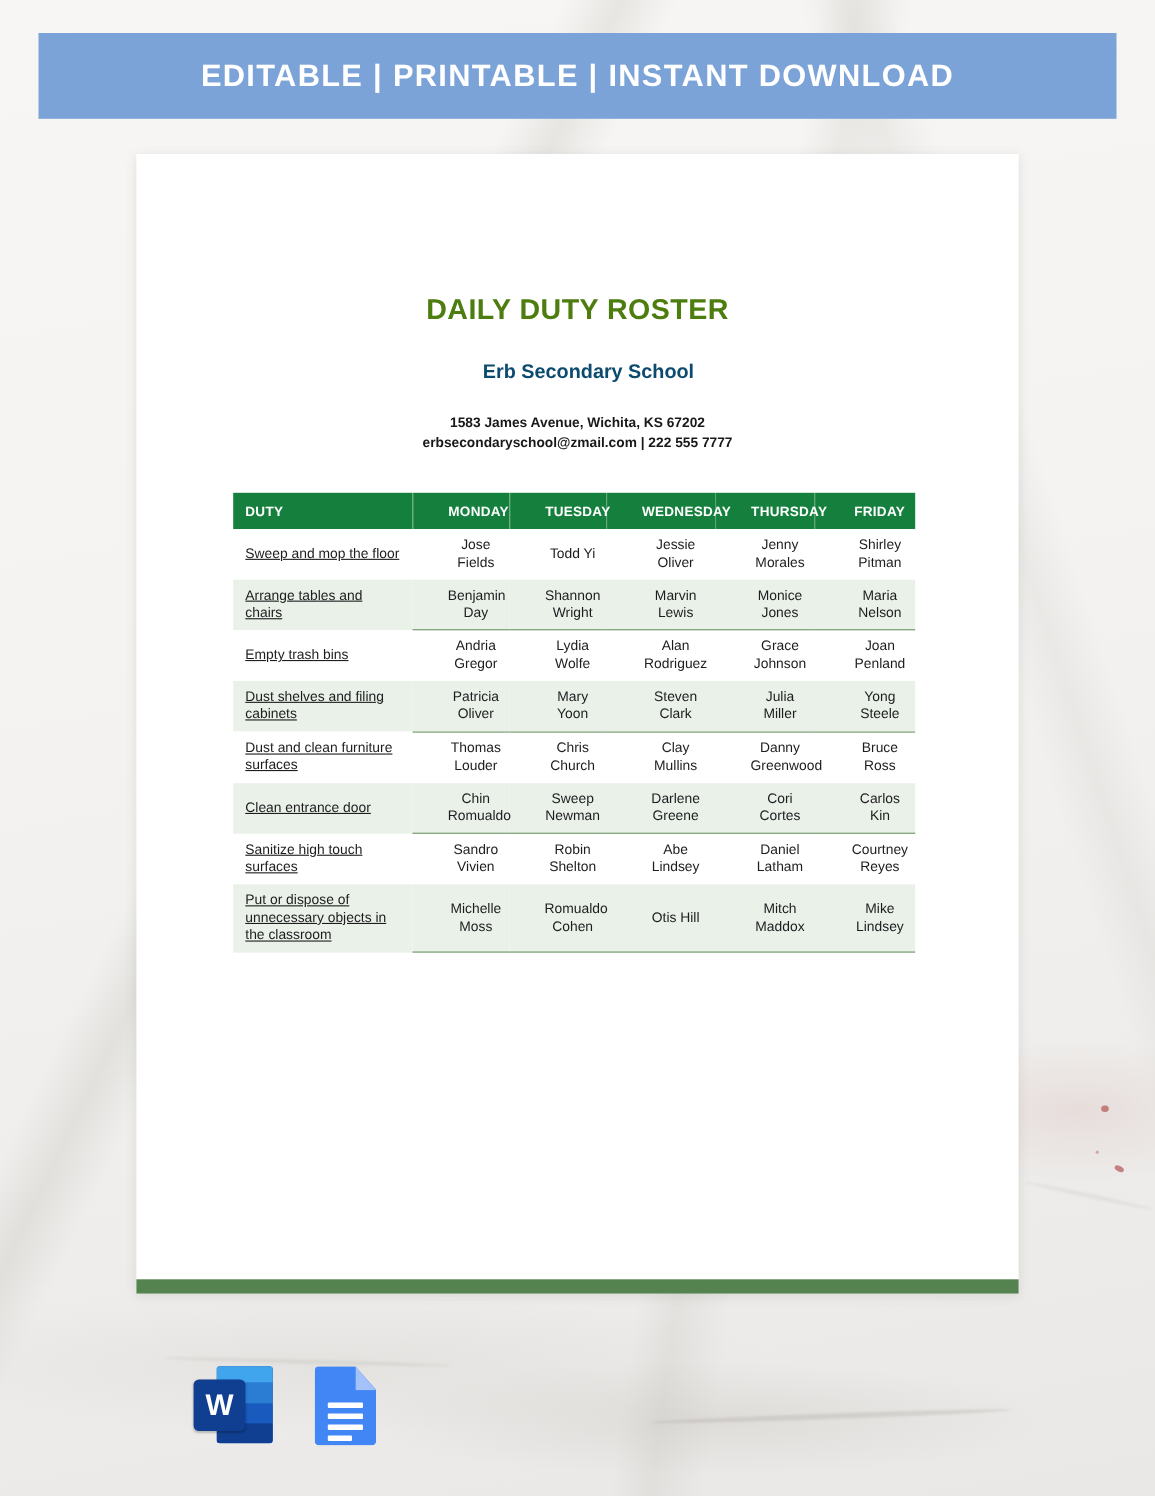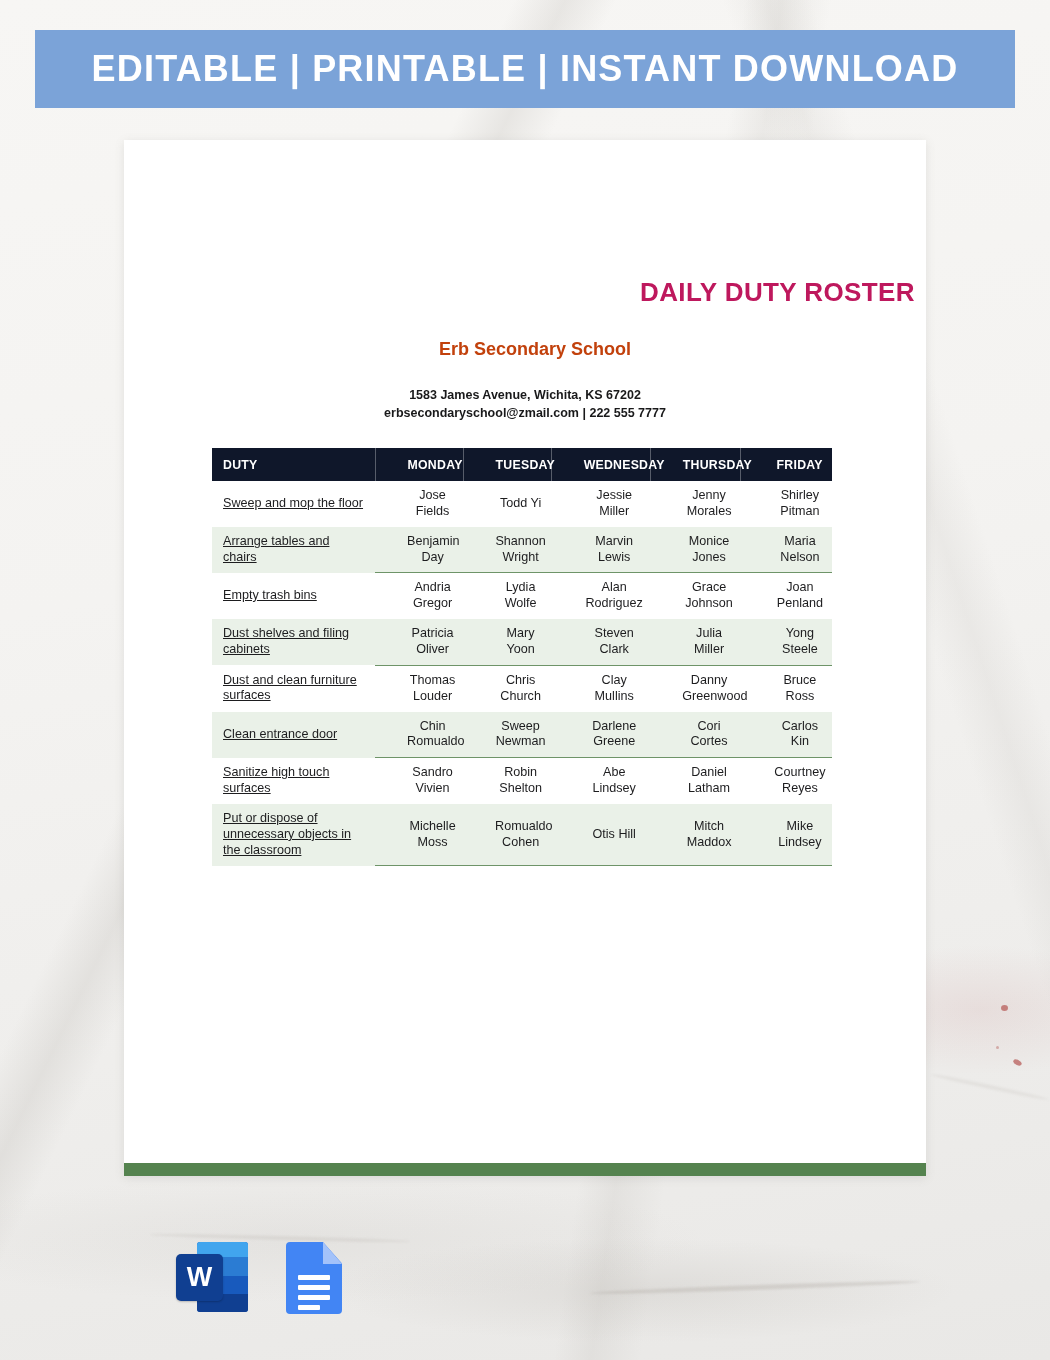--- a/index.html
+++ b/index.html
@@ -50,21 +50,21 @@
     top: 30px;
     width: 980px;
     height: 78px;
     background: #7ba3d8;
     display: flex;
     align-items: center;
     justify-content: center;
   }
   #promo-banner-text {
     color: #ffffff;
-    font-size: 36px;
+    font-size: 28px;
     font-weight: bold;
     letter-spacing: 1.2px;
     white-space: nowrap;
     font-family: "Liberation Sans", sans-serif;
   }
 
   
   #document-page {
     position: absolute;
     left: 124px;
@@ -82,30 +82,29 @@
     height: 13px;
     background: #55834f;
   }
 
   
   #doc-heading {
     padding-top: 126px;
     text-align: center;
   }
   #doc-title {
-    color: #be185d;
+    color: #4d7c0f;
     font-size: 26px;
     font-weight: bold;
     letter-spacing: 0.4px;
-    margin: 11px;
-    font-family: "Liberation Sans", sans-serif;
-    text-align: right;
+    margin: 0;
+    font-family: "Liberation Sans", sans-serif;
   }
   #org-name {
-    color: #c2410c;
+    color: #0c4a6e;
     font-size: 18px;
     font-weight: bold;
     margin-top: 31px;
     font-family: "Liberation Sans", sans-serif;
     padding-left: 20px;
   }
   #org-address,
   #org-contact {
     color: #19191a;
     font-size: 12.5px;
@@ -127,21 +126,21 @@
     border-collapse: collapse;
     table-layout: fixed;
   }
   table#roster-table th,
   table#roster-table td {
     font-family: "Liberation Sans", sans-serif;
     vertical-align: middle;
     padding-left: 32px;
   }
   
-  #roster-head tr { background: #0f172a; }
+  #roster-head tr { background: #15803d; }
   #roster-head th {
     color: #ffffff;
     font-size: 12.3px;
     font-weight: bold;
     letter-spacing: 0.25px;
     height: 33px;
     padding: 0 6px;
     text-align: center;
     border-left: 1px solid rgba(255,255,255,0.30);
   }
@@ -295,21 +294,21 @@
           <th>THURSDAY</th>
           <th>FRIDAY</th>
         </tr>
       </thead>
       <tbody id="roster-body">
 
         <tr class="row-plain">
           <td class="duty-cell">Sweep and mop the floor</td>
           <td class="day-cell">Jose Fields</td>
           <td class="day-cell">Todd Yi</td>
-          <td class="day-cell">Jessie Miller</td>
+          <td class="day-cell">Jessie Oliver</td>
           <td class="day-cell">Jenny Morales</td>
           <td class="day-cell">Shirley Pitman</td>
         </tr>
 
         <tr class="row-shaded">
           <td class="duty-cell">Arrange tables and chairs</td>
           <td class="day-cell">Benjamin Day</td>
           <td class="day-cell">Shannon Wright</td>
           <td class="day-cell">Marvin Lewis</td>
           <td class="day-cell">Monice Jones</td>

